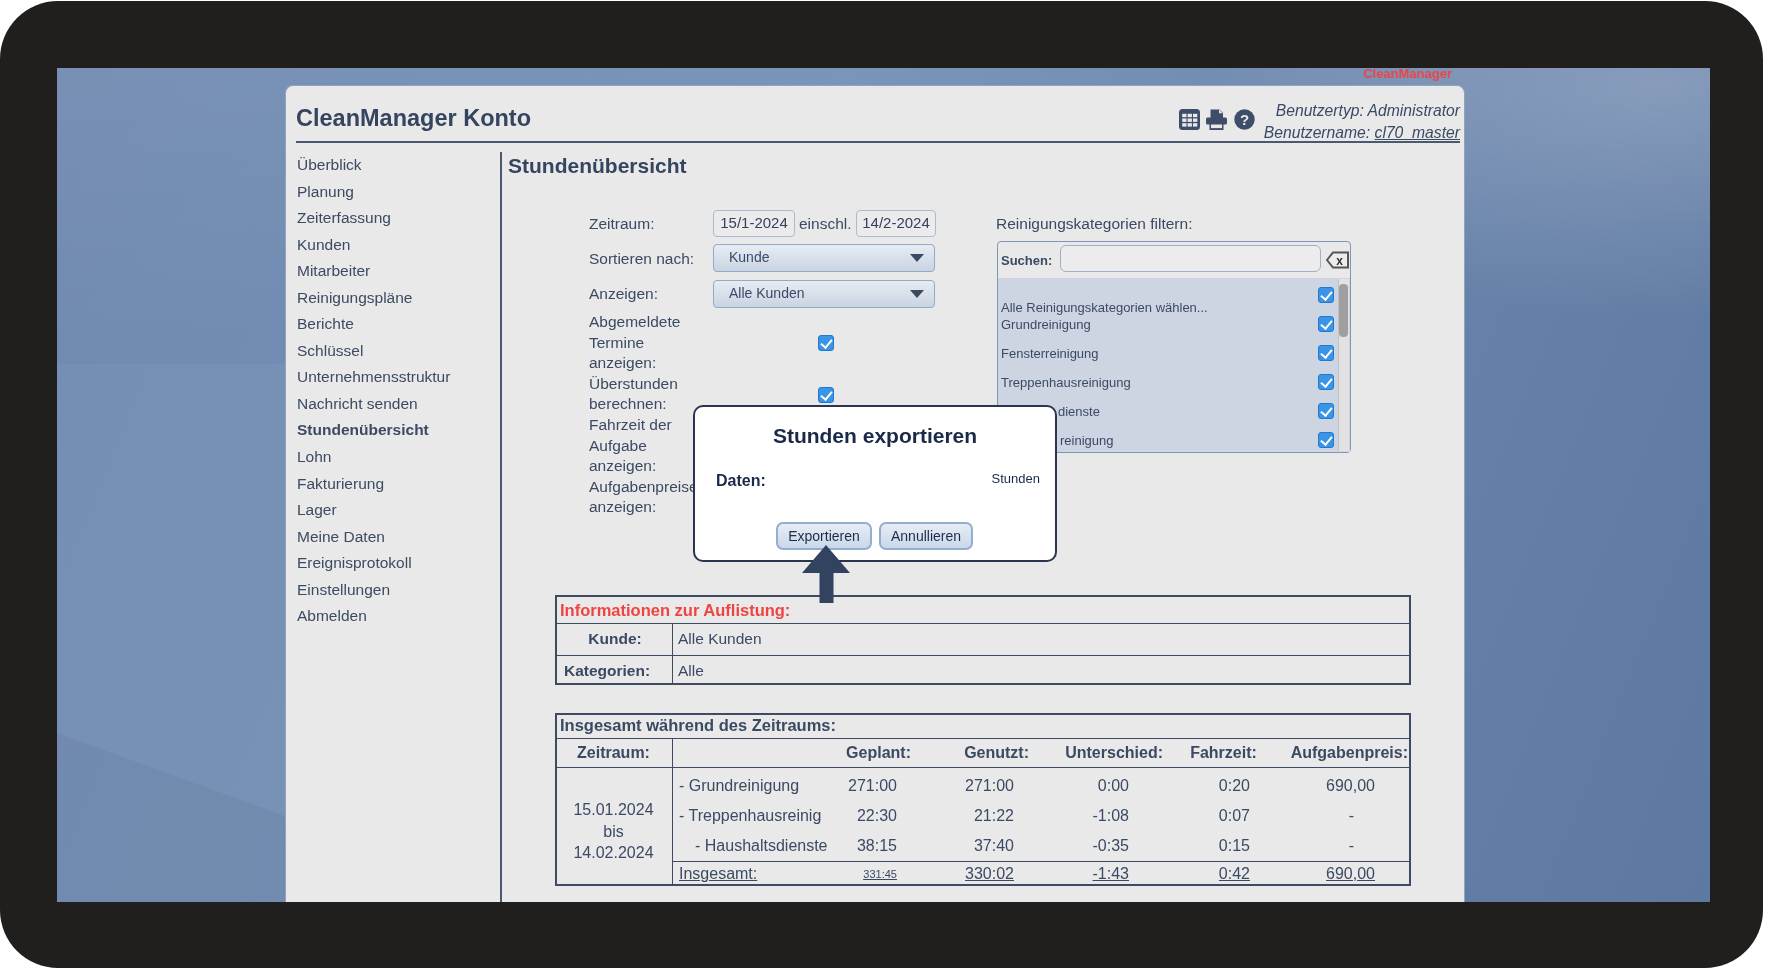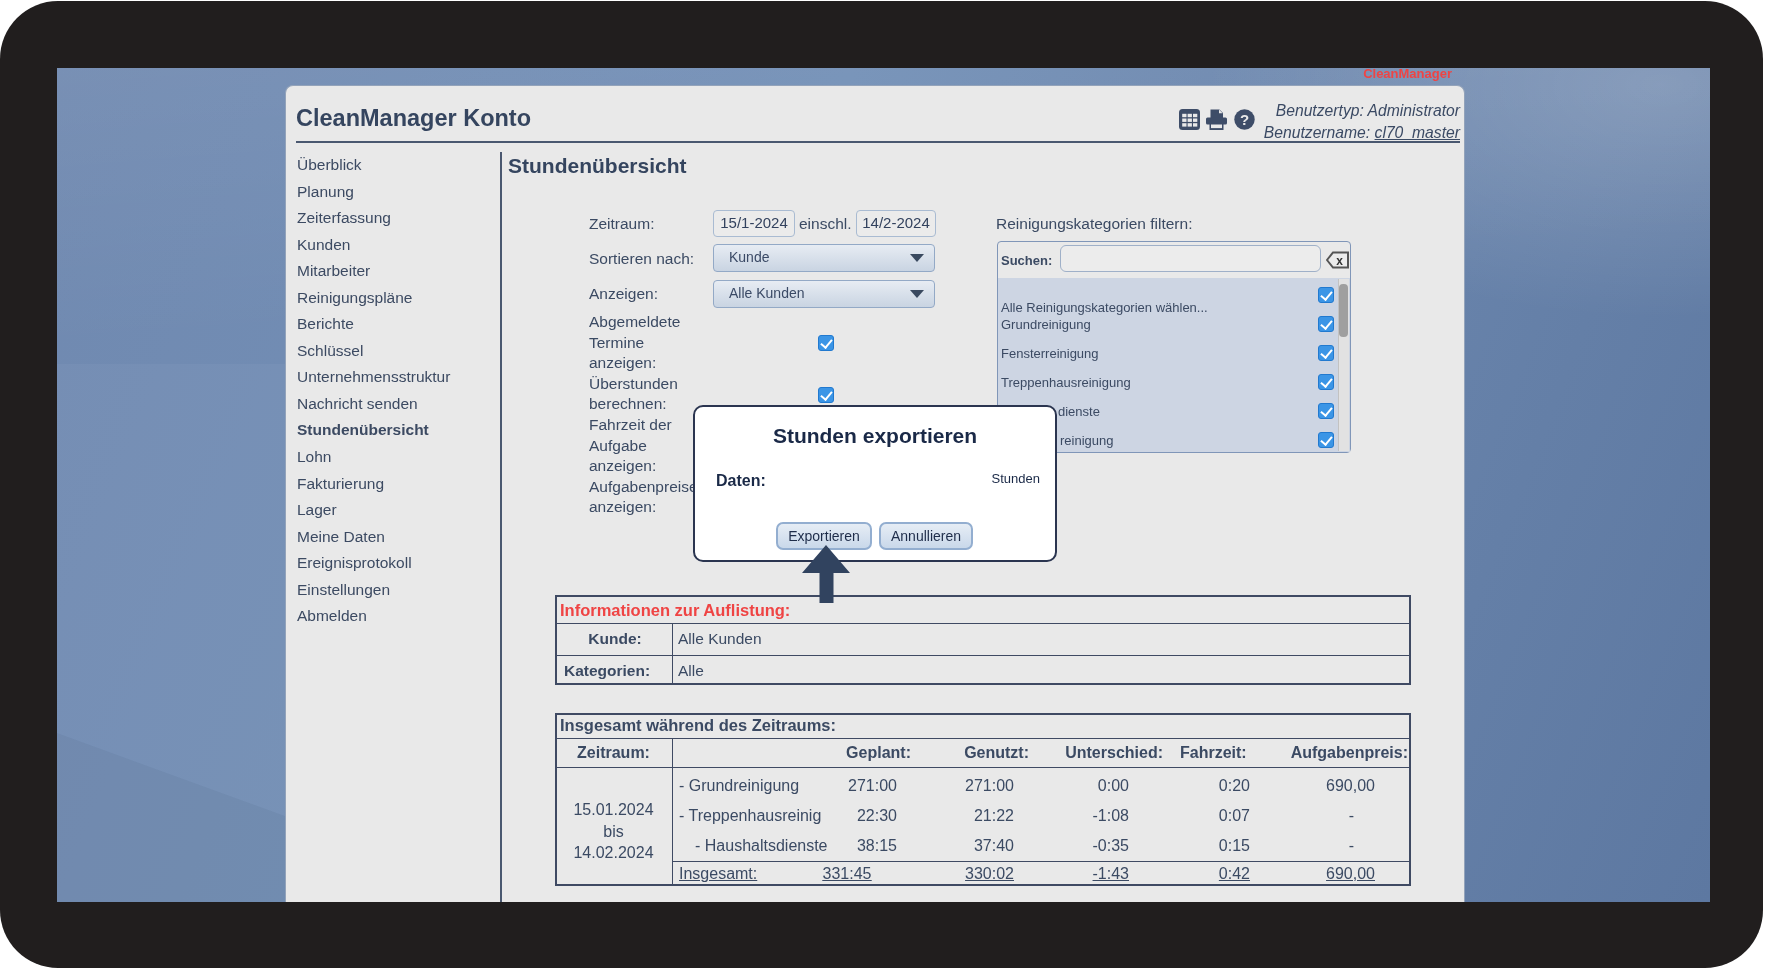--- a/index.html
+++ b/index.html
@@ -149,21 +149,21 @@
 <div class="lbl" style="left:678px;top:662px;">Alle</div>
 <div class="tline" style="left:672px;top:623px;width:1px;height:60px;"></div>
 
 <div class="tbl" style="left:555px;top:713px;width:856px;height:173px;"></div>
 <div class="lbl" style="left:560px;top:716px;font-weight:bold;font-size:16.5px;">Insgesamt während des Zeitraums:</div>
 <div class="tline" style="left:557px;top:738px;width:852px;height:1px;"></div>
 <div class="lbl" style="left:555px;top:744px;width:117px;text-align:center;font-weight:bold;font-size:16px;">Zeitraum:</div>
 <div class="lbl" style="left:700px;top:744px;width:211px;text-align:right;font-weight:bold;font-size:16px;">Geplant:</div>
 <div class="lbl" style="left:920px;top:744px;width:109px;text-align:right;font-weight:bold;font-size:16px;">Genutzt:</div>
 <div class="lbl" style="left:1040px;top:744px;width:123px;text-align:right;font-weight:bold;font-size:16px;">Unterschied:</div>
-<div class="lbl" style="left:1180px;top:744px;width:87px;text-align:left;font-weight:bold;font-size:16px;">Fahrzeit:</div>
+<div class="lbl" style="left:1180px;top:744px;width:87px;text-align:center;font-weight:bold;font-size:16px;">Fahrzeit:</div>
 <div class="lbl" style="left:1290px;top:744px;width:118px;text-align:right;font-weight:bold;font-size:16px;">Aufgabenpreis:</div>
 <div class="tline" style="left:557px;top:767px;width:852px;height:1px;"></div>
 <div class="tline" style="left:672px;top:738px;width:1px;height:146px;"></div>
 
 <div class="lbl" style="left:555px;top:799px;width:117px;text-align:center;font-size:16px;line-height:21.5px;">15.01.2024<br>bis<br>14.02.2024</div>
 
 <div class="lbl" style="left:679px;top:777px;font-size:16px;">- Grundreinigung</div>
 <div class="lbl" style="left:679px;top:807px;font-size:16px;">- Treppenhausreinig</div>
 <div class="lbl" style="left:679px;top:837px;font-size:16px;margin-left:16px;">- Haushaltsdienste</div>
 
@@ -182,17 +182,17 @@
 <div class="lbl" style="left:1150px;top:777px;width:100px;text-align:right;font-size:16px;">0:20</div>
 <div class="lbl" style="left:1150px;top:807px;width:100px;text-align:right;font-size:16px;">0:07</div>
 <div class="lbl" style="left:1150px;top:837px;width:100px;text-align:right;font-size:16px;">0:15</div>
 
 <div class="lbl" style="left:1275px;top:777px;width:100px;text-align:right;font-size:16px;">690,00</div>
 <div class="lbl" style="left:1328px;top:807px;width:47px;text-align:center;font-size:16px;">-</div>
 <div class="lbl" style="left:1328px;top:837px;width:47px;text-align:center;font-size:16px;">-</div>
 
 <div class="tline" style="left:673px;top:861px;width:736px;height:1px;"></div>
 <div class="lbl" style="left:679px;top:865px;font-size:16px;text-decoration:underline;">Insgesamt:</div>
-<div class="lbl" style="left:797px;top:865px;width:100px;text-align:center;font-size:16px;text-decoration:underline;"><span style="text-decoration:underline;">331:45</span></div>
+<div class="lbl" style="left:797px;top:865px;width:100px;text-align:right;font-size:11px;text-decoration:underline;"><span style="text-decoration:underline;">331:45</span></div>
 <div class="lbl" style="left:914px;top:865px;width:100px;text-align:right;font-size:16px;"><span style="text-decoration:underline;">330:02</span></div>
 <div class="lbl" style="left:1029px;top:865px;width:100px;text-align:right;font-size:16px;"><span style="text-decoration:underline;margin-top:8px;">-1:43</span></div>
 <div class="lbl" style="left:1150px;top:865px;width:100px;text-align:right;font-size:16px;"><span style="text-decoration:underline;">0:42</span></div>
 <div class="lbl" style="left:1275px;top:865px;width:100px;text-align:right;font-size:16px;"><span style="text-decoration:underline;">690,00</span></div>
 
 </body></html>

